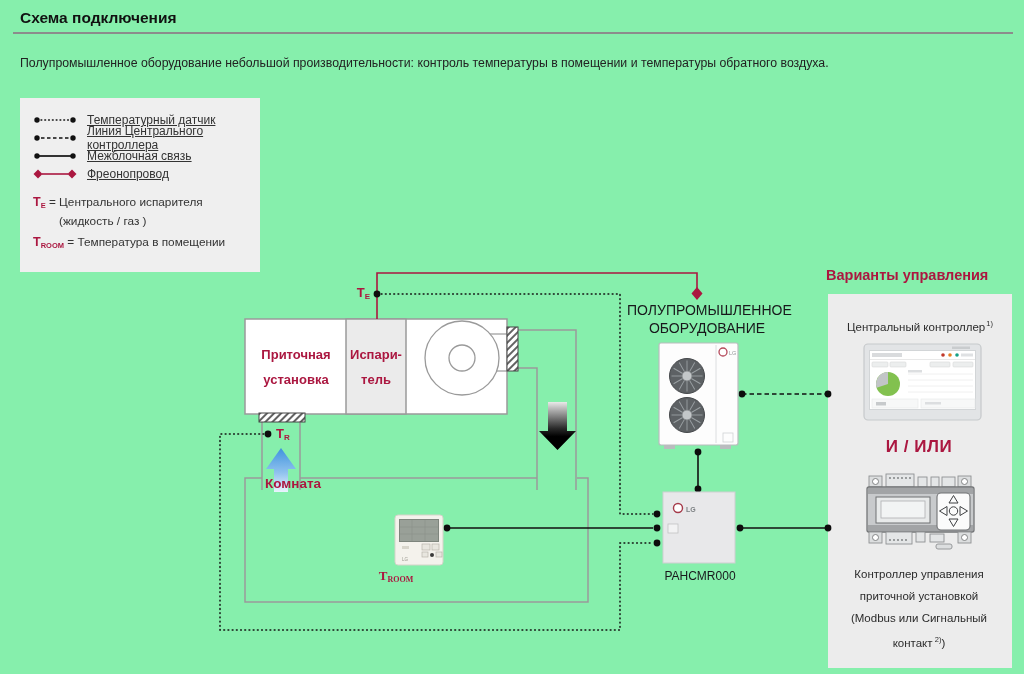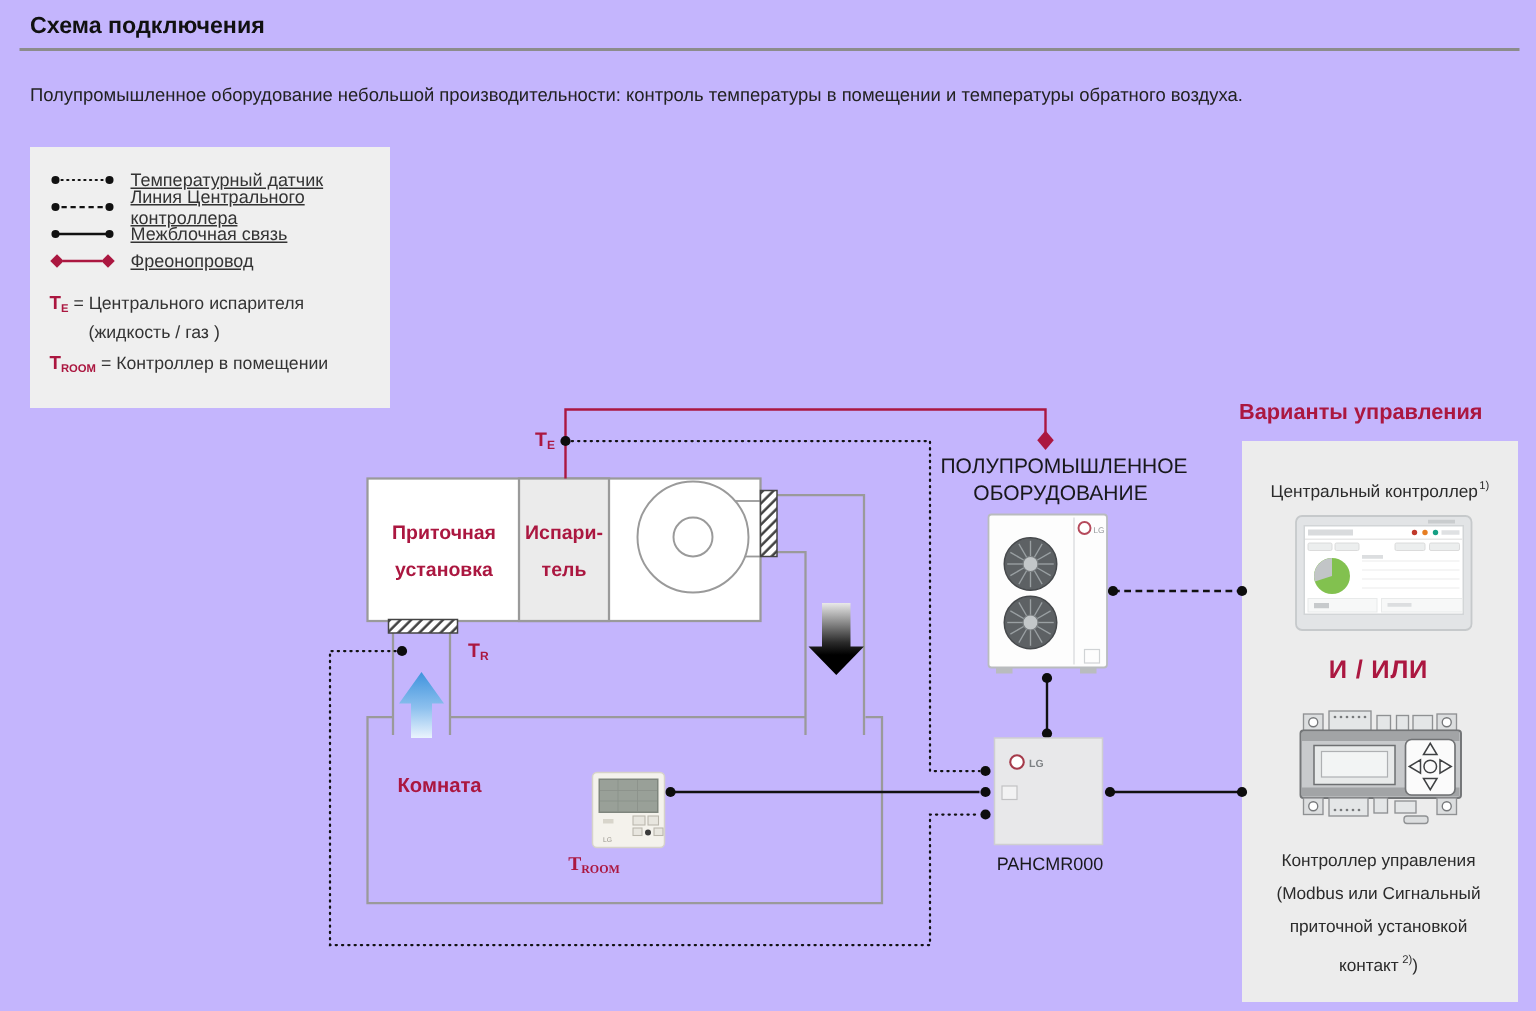--- a/index.html
+++ b/index.html
@@ -1,16 +1,16 @@
 <!DOCTYPE html>
 <html><head>
 <meta charset="utf-8">
 <style>
   html,body{margin:0;padding:0;background:#fff;}
-  .stage{position:relative;width:1024px;height:674px;background:#c4b5fd;overflow:hidden;
+  .stage{position:relative;width:1024px;height:674px;background:#86efac;overflow:hidden;
          font-family:"Liberation Sans","DejaVu Sans",sans-serif;color:#1a1a1a;}
   .abs{position:absolute;}
   .page-title{left:20px;top:9px;font-size:15.5px;font-weight:700;color:#111;}
   .rule{left:13px;top:32px;width:1000px;height:2px;background:#8c8c8c;}
   .subtitle{left:20px;top:56px;font-size:12.3px;color:#222;}
 
   
   .legend{left:20px;top:98px;width:240px;height:174px;background:#efefef;
           padding:13px 0 0 13px;box-sizing:border-box;}
   .lrow{display:flex;align-items:center;gap:10px;height:18px;font-size:12px;color:#333;text-decoration:underline;}
@@ -28,23 +28,23 @@
   .central-label{left:830px;top:319px;width:180px;text-align:center;font-size:11.5px;color:#2b2b2b;}
   .sup{font-size:7.5px;vertical-align:5px;}
   .i-ili{left:826px;top:437px;width:186px;text-align:center;font-size:17px;font-weight:700;
          color:#ab1740;letter-spacing:.5px;}
   .din-text{left:829px;top:563px;width:180px;text-align:center;font-size:11.5px;
             color:#2b2b2b;line-height:22px;}
 
   
   .redlbl{color:#ab1740;font-weight:700;font-size:13px;}
   .te{left:338px;top:285px;width:32px;text-align:right;}
-  .tr{left:276px;top:426px;margin-left:36px;}
+  .tr{left:276px;top:426px;}
   .troom{left:364px;top:568px;width:64px;text-align:center;font-family:Liberation Serif, serif;}
-  .komnata{left:249px;top:516px;font-size:13.5px;padding-left:16px;}
+  .komnata{left:249px;top:476px;font-size:13.5px;padding-left:16px;}
   .sec{width:100px;text-align:center;line-height:25px;top:342px;}
   .sec1{left:246px;}
   .sec2{left:346px;width:60px;}
   .sensor-sub{font-size:8px;font-weight:700;vertical-align:-2px;}
   .outdoor-label{left:627px;top:301px;width:160px;text-align:center;font-size:14px;
                  line-height:18px;color:#18181b;}
   .pahcmr-label{left:654px;top:569px;width:92px;text-align:center;font-size:12px;color:#18181b;}
 
   svg.diagram{left:0;top:0;}
 </style>
@@ -92,21 +92,21 @@
     </div>
 
     <div class="defs">
       <div class="drow">
         <span class="tsym"><span>T</span><sub>E</sub></span>
         <span>= Центрального испарителя</span>
       </div>
       <div class="def2">(жидкость / газ )</div>
       <div class="drow">
         <span class="tsym"><span>T</span><sub>ROOM</sub></span>
-        <span>= Контроллер в помещении</span>
+        <span>= Температура в помещении</span>
       </div>
     </div>
   </div>
 
   <div class="abs panel-bg"></div>
 
   <svg class="abs diagram" width="1024" height="674" viewBox="0 0 1024 674">
     <defs>
       <pattern id="hatch" width="5" height="5" patternUnits="userSpaceOnUse" patternTransform="rotate(45)">
         <rect width="5" height="5" fill="#ffffff"></rect>
@@ -334,18 +334,18 @@
   </div>
   <div class="abs pahcmr-label">PAHCMR000</div>
 
   <div class="abs panel-title">Варианты управления</div>
   <div class="abs central-label">
     <span>Центральный контроллер</span> <span class="sup">1)</span>
   </div>
   <div class="abs i-ili">И / ИЛИ</div>
   <div class="abs din-text">
     <div>Контроллер управления</div>
+    <div>приточной установкой</div>
     <div>(Modbus или Сигнальный</div>
-    <div>приточной установкой</div>
     <div><span>контакт</span> <span class="sup">2)</span><span>)</span></div>
   </div>
 
 </div>
 
 </body></html>

